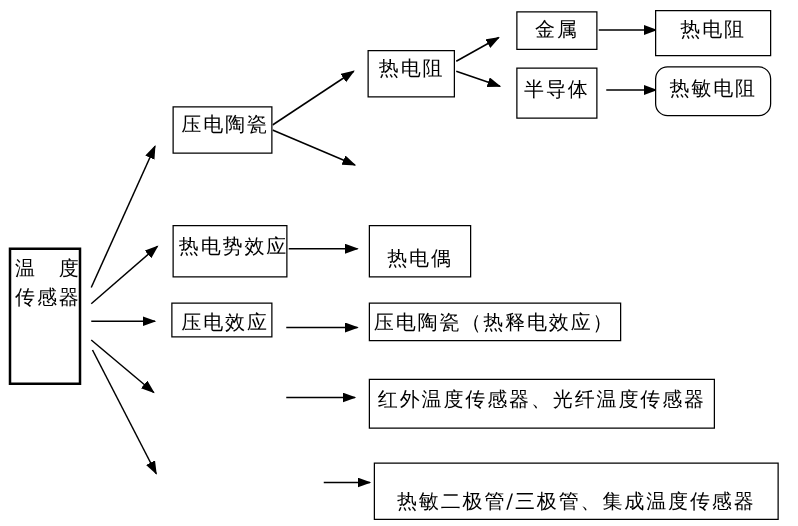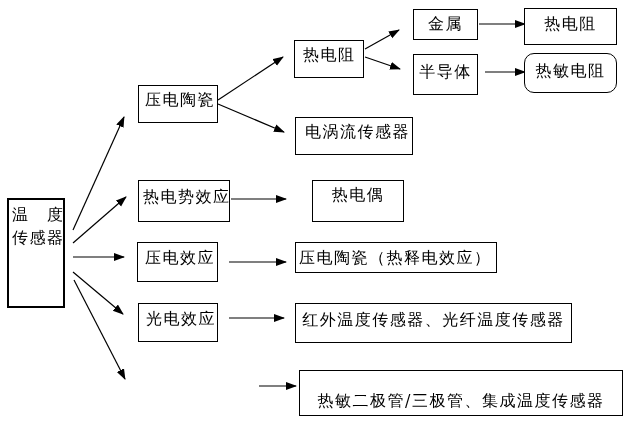--- a/index.html
+++ b/index.html
@@ -25,27 +25,27 @@
     left:7px;top:198px;width:58px;height:110px;
     border-width:2px;
     padding:3px 0 0 3px;
     line-height:23px;
   }
   .n-root .ln{display:block;}
   .ctr{text-align:center;}
   
   .n-thermal-resistance-effect{left:138px;top:85px;width:80px;height:38px;padding:4px 0 0 6px;}
   .n-thermo-emf-effect{left:138px;top:180px;width:92px;height:42px;padding:6px 0 0 4px;}
-  .n-piezoelectric-effect{left:137px;top:242px;width:81px;height:40px;padding:5px 0 0 7px;}
+  .n-piezoelectric-effect{left:137px;top:242px;width:81px;height:28px;padding:5px 0 0 7px;}
   .n-photoelectric-effect{left:138px;top:303px;width:80px;height:39px;padding:5px 0 0 7px;}
   .n-pn-junction-thermo-effect{left:138px;top:367px;width:119px;height:40px;padding:6px 0 0 6px;}
   
   .n-thermal-resistor{left:294px;top:40px;width:70px;height:38px;padding:4px 0 0 8px;}
   .n-eddy-current-sensor{left:295px;top:117px;width:118px;height:38px;padding:4px 0 0 9px;}
-  .n-thermocouple{left:312px;top:180px;width:92px;height:42px;padding:4px 0 0 0;}
+  .n-thermocouple{left:295px;top:180px;width:82px;height:42px;padding:16px 0 0 0;}
   .n-piezo-ceramic{left:295px;top:242px;width:202px;height:31px;padding:5px 0 0 3px;}
   .n-ir-fiber-sensors{left:295px;top:303px;width:277px;height:40px;padding:6px 0 0 0;}
   .n-thermal-diode-ic{left:299px;top:370px;width:324px;height:46px;padding:20px 0 0 0;}
   
   .n-metal{left:413px;top:9px;width:65px;height:31px;padding:4px 0 0 0;}
   .n-metal-rtd{left:524px;top:8px;width:93px;height:37px;padding:5px 0 0 0;}
   .n-semiconductor{left:413px;top:54px;width:65px;height:41px;padding:7px 0 0 0;}
   .n-thermistor{left:524px;top:53px;width:93px;height:40px;padding:7px 0 0 0;border-radius:10px;}
   svg.connectors{position:absolute;left:0;top:0;width:638px;height:421px;pointer-events:none;}
   svg.connectors line{stroke:#000000;stroke-width:1.2px;}
@@ -79,24 +79,22 @@
   </svg>
 
   <div class="node n-root">
     <span class="ln">温　度</span>
     <span class="ln">传感器</span>
   </div>
 
   <div class="node n-thermal-resistance-effect">压电陶瓷</div>
   <div class="node n-thermo-emf-effect">热电势效应</div>
   <div class="node n-piezoelectric-effect">压电效应</div>
-  <div class="node n-photoelectric-effect">光电效应</div>
 
   <div class="node n-thermal-resistor">热电阻</div>
-  <div class="node n-eddy-current-sensor">电涡流传感器</div>
   <div class="node n-thermocouple ctr">热电偶</div>
   <div class="node n-piezo-ceramic">压电陶瓷（热释电效应）</div>
   <div class="node n-ir-fiber-sensors ctr">红外温度传感器、光纤温度传感器</div>
   <div class="node n-thermal-diode-ic ctr">热敏二极管/三极管、集成温度传感器</div>
 
   <div class="node n-metal ctr">金属</div>
   <div class="node n-metal-rtd ctr">热电阻</div>
   <div class="node n-semiconductor ctr">半导体</div>
   <div class="node n-thermistor ctr">热敏电阻</div>
 

